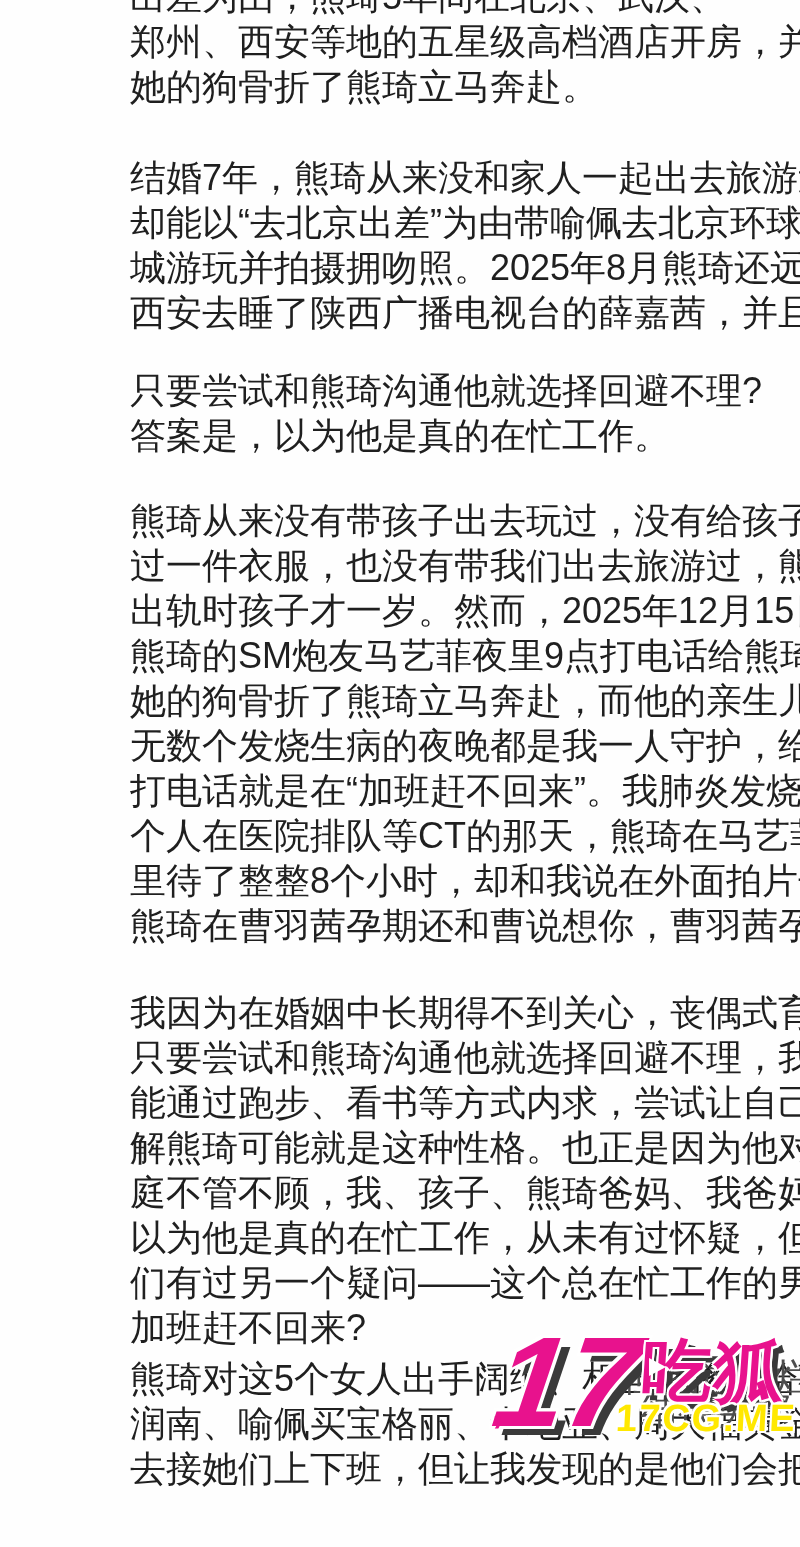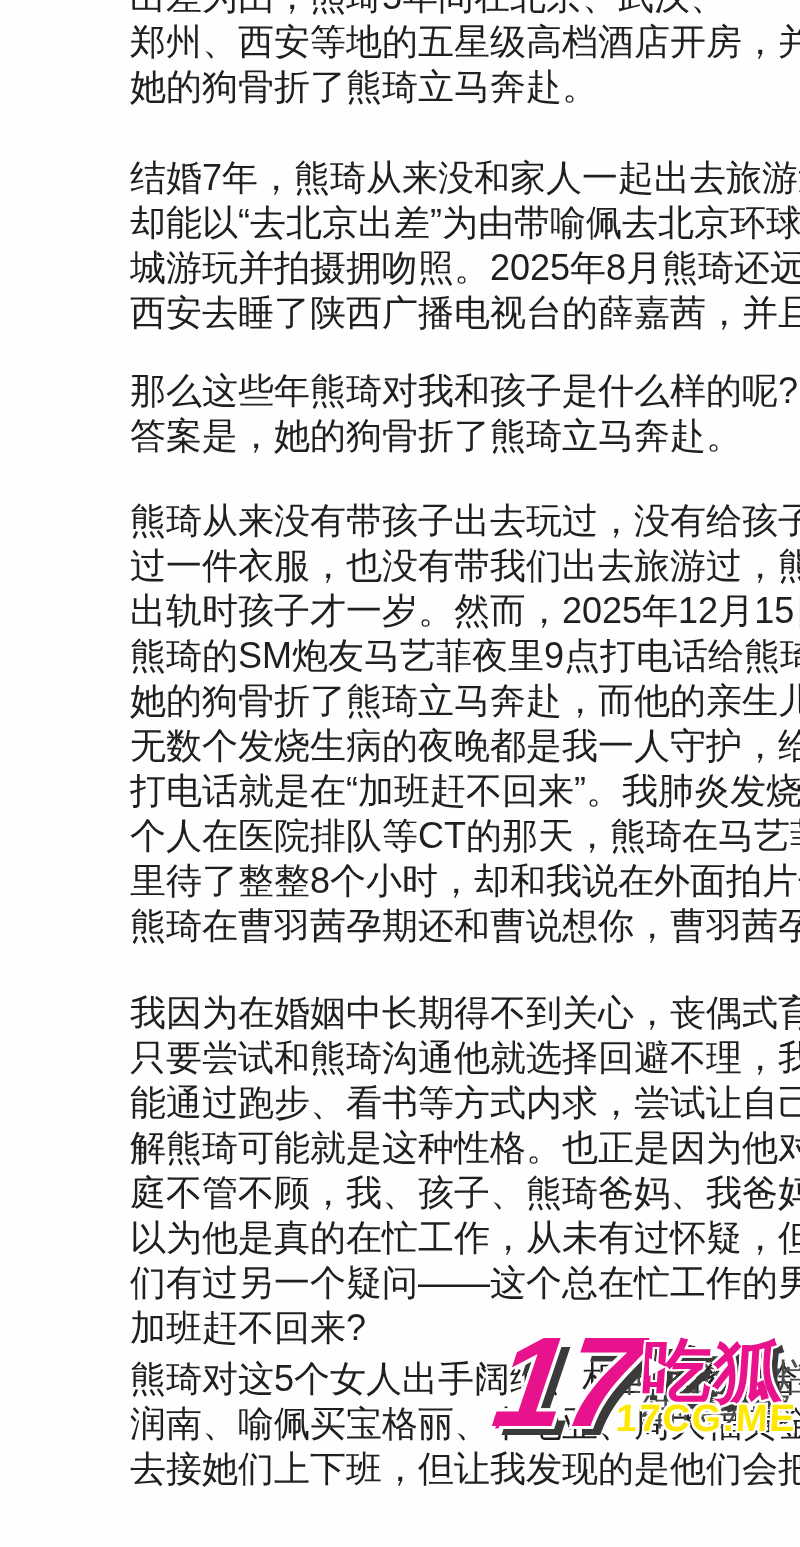--- a/index.html
+++ b/index.html
@@ -120,22 +120,22 @@
         <div class="line">郑州、西安等地的五星级高档酒店开房，并且</div>
         <div class="line">她的狗骨折了熊琦立马奔赴。</div>
       </div>
       <div class="para">
         <div class="line">结婚7年，熊琦从来没和家人一起出去旅游过，</div>
         <div class="line">却能以“去北京出差”为由带喻佩去北京环球影</div>
         <div class="line">城游玩并拍摄拥吻照。2025年8月熊琦还远赴</div>
         <div class="line">西安去睡了陕西广播电视台的薛嘉茜，并且约</div>
       </div>
       <div class="para">
-        <div class="line">那么这些年熊琦对我和孩子是什么样的呢?</div>
-        <div class="line">答案是，她的狗骨折了熊琦立马奔赴。</div>
+        <div class="line">只要尝试和熊琦沟通他就选择回避不理?</div>
+        <div class="line">答案是，以为他是真的在忙工作。</div>
       </div>
       <div class="para">
         <div class="line">熊琦从来没有带孩子出去玩过，没有给孩子买</div>
         <div class="line">过一件衣服，也没有带我们出去旅游过，熊琦</div>
         <div class="line">出轨时孩子才一岁。然而，2025年12月15日，</div>
         <div class="line">熊琦的SM炮友马艺菲夜里9点打电话给熊琦说</div>
         <div class="line">她的狗骨折了熊琦立马奔赴，而他的亲生儿子</div>
         <div class="line">无数个发烧生病的夜晚都是我一人守护，给他</div>
         <div class="line">打电话就是在“加班赶不回来”。我肺炎发烧一</div>
         <div class="line">个人在医院排队等CT的那天，熊琦在马艺菲家</div>

